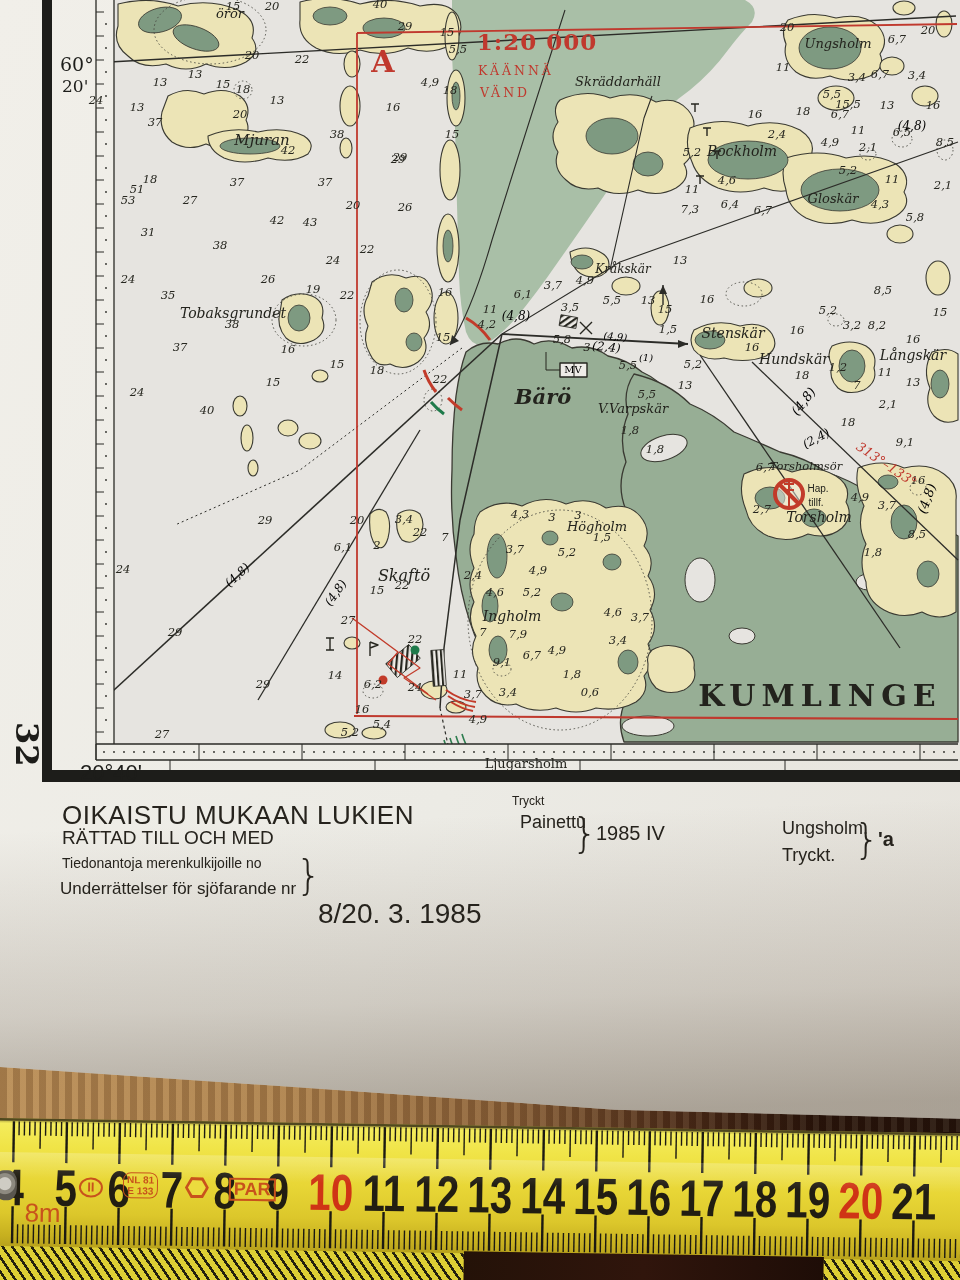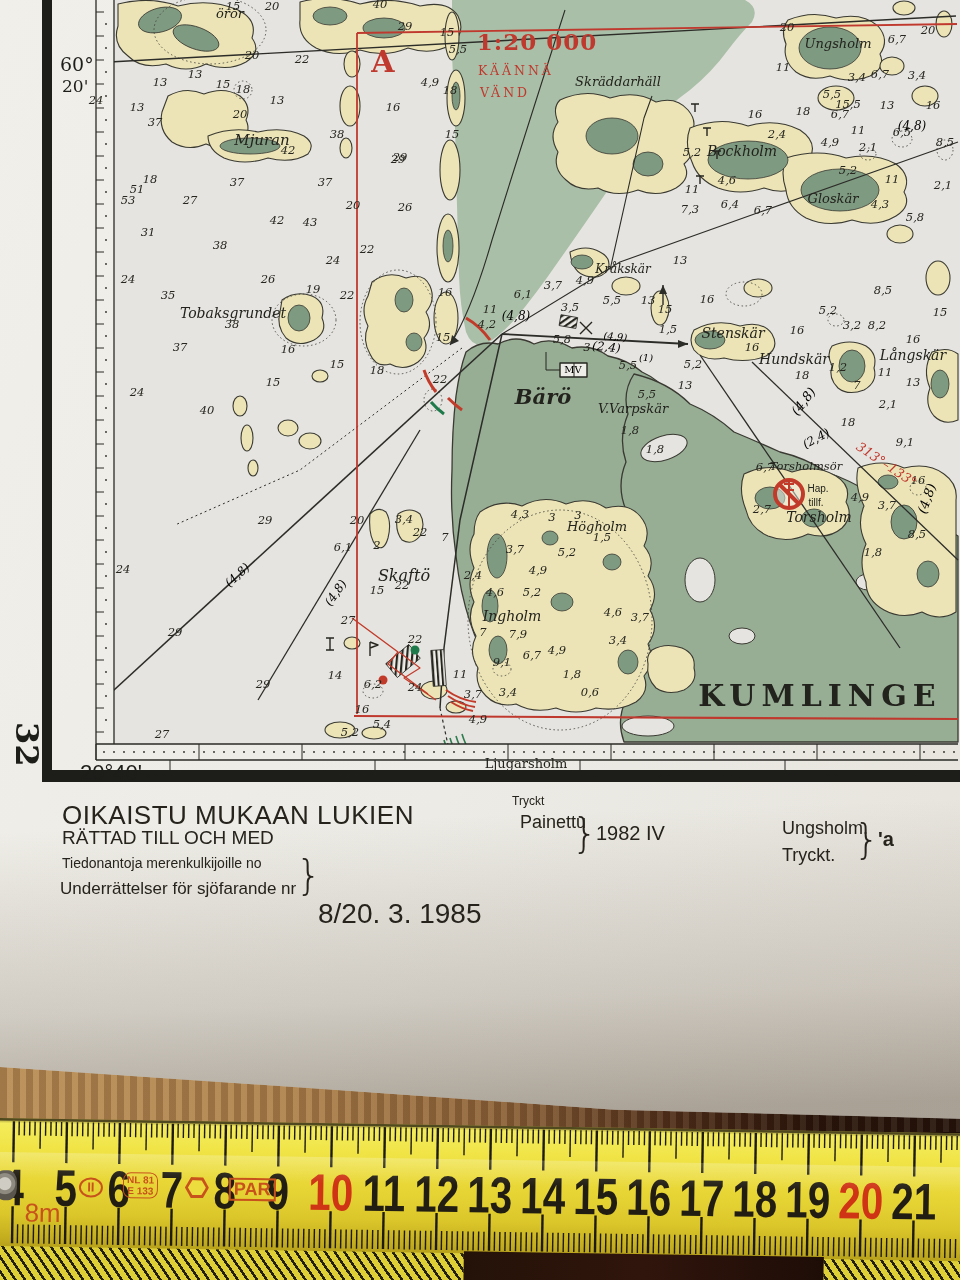--- a/index.html
+++ b/index.html
@@ -680,21 +680,21 @@
     <div>
       <div class="footnote" style="left:62px;top:800px;font-size:26px;letter-spacing:.5px">OIKAISTU MUKAAN LUKIEN</div>
       <div class="footnote fn-it" style="left:62px;top:827px;font-size:19px">RÄTTAD TILL OCH MED</div>
       <div class="footnote" style="left:62px;top:855px;font-size:14px">Tiedonantoja merenkulkijoille no</div>
       <div class="footnote fn-it" style="left:60px;top:879px;font-size:17px">Underrättelser för sjöfarande nr</div>
       <div class="footnote brace" style="left:296px;top:852px;font-size:40px">}</div>
       <div class="footnote" style="left:318px;top:898px;font-size:28px">8/20. 3. 1985</div>
       <div class="footnote" style="left:520px;top:812px;font-size:18px">Painettu</div>
       <div class="footnote" style="left:512px;top:794px;font-size:12px">Tryckt</div>
       <div class="footnote brace" style="left:572px;top:810px;font-size:40px">}</div>
-      <div class="footnote" style="left:596px;top:822px;font-size:20px">1982  IV</div>
+      <div class="footnote" style="left:596px;top:822px;font-size:20px">1985  IV</div>
       <div class="footnote" style="left:782px;top:818px;font-size:18px">Ungsholm.</div>
       <div class="footnote" style="left:782px;top:845px;font-size:18px">Tryckt.</div>
       <div class="footnote brace" style="left:854px;top:816px;font-size:40px">}</div>
       <div class="footnote" style="left:878px;top:828px;font-size:20px;font-weight:bold">'a</div>
     </div>
   </div>
 
   <div class="ruler">
     <svg class="rticks" id="ruler-ticks" width="975" height="185">
         <line x1="18" y1="3" x2="18" y2="44" stroke="#1c1a12" stroke-width="2.4"></line>

